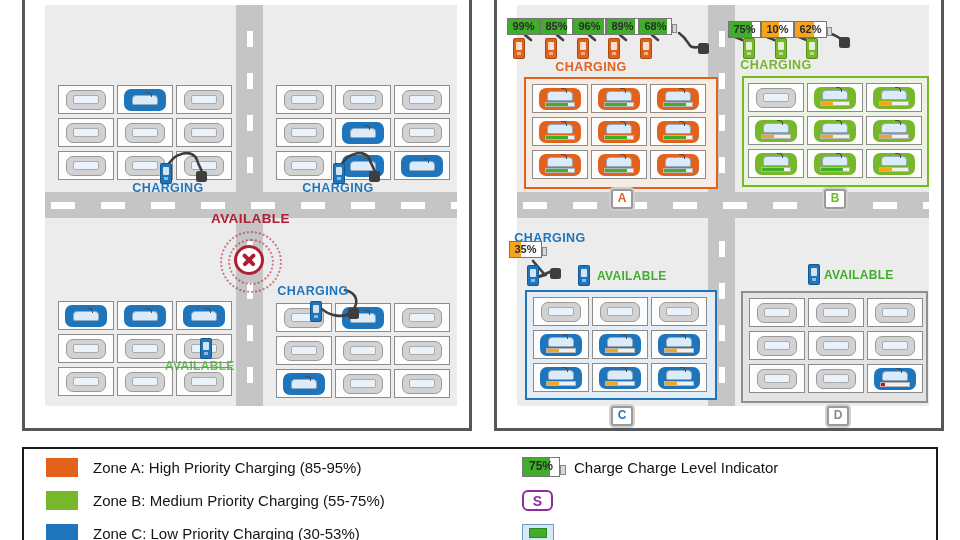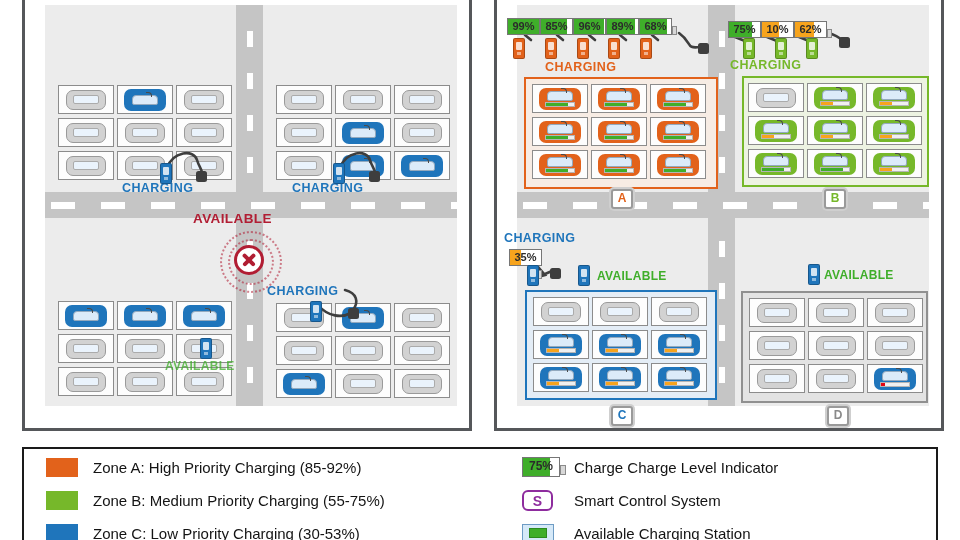--- a/index.html
+++ b/index.html
@@ -32,29 +32,29 @@
   
   .zone{position:absolute;box-sizing:border-box;}
   .zone-a{border:2.5px solid #E2621B;background:#F7ECE4;}
   .zone-b{border:2.5px solid #76B82A;background:#EDF3E2;}
   .zone-c{border:2.5px solid #1F75BB;background:#E4EDF6;}
   .zone-d{border:2px solid #909090;background:#E3E3E3;}
   .plate{position:absolute;width:18px;height:16px;background:#fff;border:2px solid #9A9A9A;border-radius:3px;
          font-size:12px;font-weight:bold;text-align:center;line-height:15px;z-index:3;box-sizing:content-box;
          box-shadow:0 0 0 2px #cfcfcf;}
   
-  .map-label{position:absolute;font-weight:bold;font-size:12.5px;letter-spacing:.4px;width:92px;z-index:3;}
+  .map-label{position:absolute;font-weight:bold;font-size:12.5px;letter-spacing:.4px;text-align:center;width:92px;z-index:3;}
   .small-label{position:absolute;font-weight:bold;font-size:12px;letter-spacing:.3px;z-index:3;}
   
   .cong-ring{position:absolute;border-radius:50%;border:2px dotted rgba(177,29,51,.55);z-index:3;}
   .cong-sym{position:absolute;width:30px;height:30px;background:#fff;border:3.5px solid #B11D33;border-radius:50%;z-index:4;box-sizing:border-box;}
   .cong-sym::before,.cong-sym::after{content:'';position:absolute;left:4px;right:4px;top:50%;height:3.5px;margin-top:-1.75px;background:#B11D33;border-radius:2px;}
   .cong-sym::before{transform:rotate(45deg);} .cong-sym::after{transform:rotate(-45deg);}
   
-  .batt-strip{position:absolute;display:flex;align-items:flex-end;z-index:4;}
+  .batt-strip{position:absolute;display:flex;align-items:center;z-index:4;}
   .batt{position:relative;display:inline-block;width:33px;height:17px;border:1.5px solid #767676;background:#fff;box-sizing:border-box;}
   .batt-fill{position:absolute;left:0;top:0;bottom:0;}
   .batt-txt{position:absolute;left:0;right:0;top:0;text-align:center;font-size:11px;font-weight:bold;color:#2b2b2b;line-height:14px;}
   .batt-nub{display:inline-block;width:5px;height:9px;background:#D8D8D8;border:1px solid #8a8a8a;margin-top:4px;box-sizing:border-box;}
   
   .station{position:absolute;width:12px;height:21px;border-radius:2px;z-index:4;box-sizing:border-box;border:1px solid rgba(0,0,0,.25);}
   .station::before{content:'';position:absolute;left:2px;top:3px;right:2px;height:8px;background:rgba(255,255,255,.8);border-radius:1px;}
   .station::after{content:'';position:absolute;left:3px;bottom:3px;right:3px;height:3px;background:rgba(255,255,255,.5);}
   .connector{position:absolute;width:11px;height:11px;background:#3E3E3E;border-radius:2.5px;z-index:4;}
   .cables{position:absolute;inset:0;z-index:3;pointer-events:none;}
@@ -649,42 +649,42 @@
       <svg class="cables" width="412" height="407" viewBox="0 0 412 407">
         <path d="M8,30 L14,35 M40,30 L46,35 M72,30 L78,35 M103,30 L109,35 M135,30 L141,35"></path>
         <path d="M162,28 C176,38 168,44 183,42"></path>
         <path d="M218,32 L228,36 M250,32 L260,36 M282,32 L292,36"></path>
         <path d="M302,26 C314,28 318,30 324,34"></path>
         <path d="M16,256 L28,270 L21,272 L35,266"></path>
       </svg>
 
 
       <div class="map-label" style="left: -13px; top: 226px; color: rgb(31, 117, 187);">CHARGING</div>
-      <div class="batt-strip" style="left:-8px;top:244px;flex-direction:column;">
+      <div class="batt-strip" style="left:-8px;top:236px;">
           <span class="batt">
             <span class="batt-fill" style="width: 35%; background: rgb(247, 164, 29);"></span>
             <span class="batt-txt">35%</span>
           </span>
           <span class="batt-nub"></span>
         </div>
       <span class="station" style="left: 10px; top: 260px; background: rgb(31, 117, 187);"></span>
       <span class="connector" style="left:33px;top:263px;"></span>
       <span class="station" style="left: 61px; top: 260px; background: rgb(31, 117, 187);"></span>
       <div class="small-label" style="left: 80px; top: 264px; color: rgb(63, 174, 42);">AVAILABLE</div>
 
       <span class="station" style="left: 291px; top: 259px; background: rgb(31, 117, 187);"></span>
       <div class="small-label" style="left: 307px; top: 263px; color: rgb(63, 174, 42);">AVAILABLE</div>
     </div>
   </div>
 
   <div class="legend">
     <div class="lg-col l">
       <div class="lg-row">
         <span class="lg-sw" style="background: rgb(226, 98, 27);"></span>
-        <span class="lg-label">Zone A: High Priority Charging (85-92%)</span>
+        <span class="lg-label">Zone A: High Priority Charging (85-95%)</span>
       </div>
       <div class="lg-row">
         <span class="lg-sw" style="background: rgb(118, 184, 42);"></span>
         <span class="lg-label">Zone B: Medium Priority Charging (55-75%)</span>
       </div>
       <div class="lg-row">
         <span class="lg-sw" style="background: rgb(31, 117, 187);"></span>
         <span class="lg-label">Zone C: Low Priority Charging (30-53%)</span>
       </div>
     </div>
@@ -696,25 +696,23 @@
               <span class="batt-txt">75%</span>
             </span>
             <span class="batt-nub"></span>
           </span>
         <span class="lg-label">Charge Charge Level Indicator</span>
       </div>
       <div class="lg-row">
         <span class="lg-icon">
             <span class="sbox">S</span>
           </span>
-        <span class="lg-label">Smart Control System</span>
       </div>
       <div class="lg-row">
         <span class="lg-icon">
             <span class="avail-sw">
               <span class="inner"></span>
             </span>
           </span>
-        <span class="lg-label">Available Charging Station</span>
       </div>
     </div>
   </div>
 </div>
 
 </body></html>

